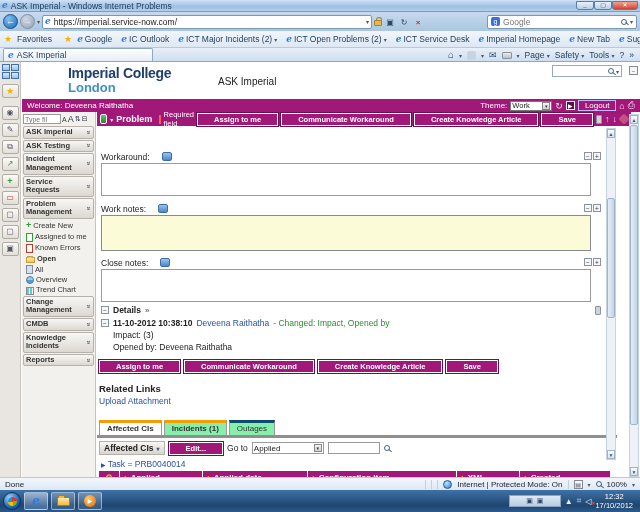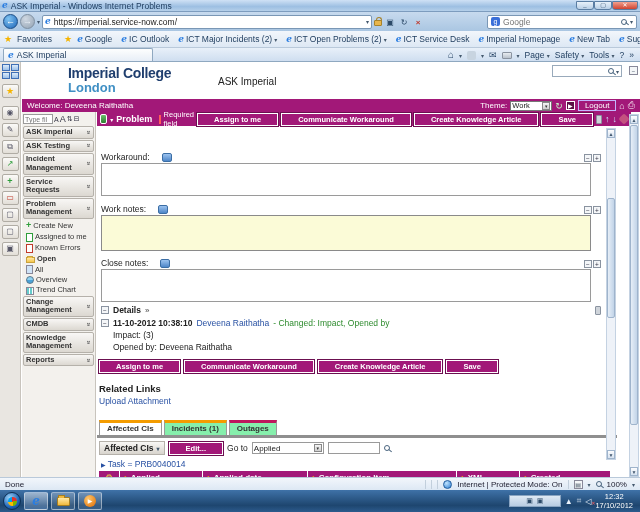--- a/index.html
+++ b/index.html
@@ -85,21 +85,21 @@
     display:flex; align-items:center; padding:0 1px; width:42px; justify-content:space-between; }
   .selarrow { width:8px; height:8px; background:linear-gradient(#f5f5f5,#cfcfcf); border:1px solid #888; font-size:5px; line-height:7px; text-align:center; color:#333; }
   .refr { color:#c8f7c8; font-size:9px; }
   .darkbox { width:9px; height:9px; background:#5a0f44; border:1px solid #fff; font-size:6px; color:#fff; text-align:center; line-height:8px; }
   #logoutbtn { border:1px solid #c4b5fd; background:#a21878; color:#fff; font-size:8px; padding:0 6px; height:11px; line-height:10px; }
   .wic { color:#fff; font-size:9px; }
 
   
   #sidebar { position:absolute; top:50px; left:22px; width:74px; height:365px; background:#f3f1ed; border-right:1px solid #c8c4bd; padding:2px 1px; }
   #filterrow { display:flex; align-items:center; gap:1px; margin-bottom:2px; }
-  #filterrow input { width:30px; height:10px; border:1px solid #9a9a9a; font-size:7px; padding:0 1px; font-family:"Liberation Sans",sans-serif; }
+  #filterrow input { width:38px; height:10px; border:1px solid #9a9a9a; font-size:7px; padding:0 1px; font-family:"Liberation Sans",sans-serif; }
   .fA { font-size:7px; color:#334; } .fA2 { font-size:9px; color:#334; }
   .navhead { background:linear-gradient(#f8f7f5,#dcd8d1); border:1px solid #b5b1aa; border-radius:2px;
     font-size:7.5px; font-weight:bold; color:#333; padding:1px 2px; margin-bottom:1px; display:flex; align-items:center; }
   .navhead .lbl { flex:1; line-height:1.15; }
   .navhead .chev { font-size:7px; color:#666; transform:rotate(90deg); }
   .navitem { display:flex; align-items:center; gap:2px; font-size:7.5px; color:#333; padding:1px 0 1px 3px; line-height:1.1; }
   .navitem .txt { white-space:nowrap; }
   .plusg { color:#2e9e3a; font-weight:bold; font-size:9px; }
   .docic { width:7px; height:9px; background:#fff; border:1px solid #889; flex:none; }
   .docic.grn { border-color:#2e9e3a; } .docic.red { border-color:#c0392b; } .docic.blu { background:#cfe3f7; }
@@ -115,21 +115,21 @@
   #formbar .title { font-weight:bold; font-size:9px; }
   .reqbar { width:2px; height:9px; background:#ff5a5a; margin-left:4px; }
   #formbar .req { font-size:7.5px; }
   #formbar .btns { margin-left:auto; display:flex; gap:3px; align-items:center; }
   .mbtn { background:#a21878; border:1px solid #fff; outline:1px solid #6b0f50; color:#fff; font-weight:bold;
     font-size:7.5px; padding:1px 16px; white-space:nowrap; font-family:"Liberation Sans",sans-serif; }
   .phoneic { width:6px; height:9px; background:#cfd4da; border:1px solid #8a93a0; border-radius:1px; }
   .bluarrow { color:#cfe3ff; font-size:9px; font-weight:bold; }
   .linkic { width:8px; height:8px; background:#c3527f; border-radius:2px; transform:rotate(45deg); }
 
-  .fieldlabel { display:flex; align-items:flex-end; gap:12px; font-size:8.5px; color:#222; padding:2px 4px 1px; }
+  .fieldlabel { display:flex; align-items:flex-start; gap:12px; font-size:8.5px; color:#222; padding:2px 4px 1px; }
   .fldic { width:10px; height:9px; background:linear-gradient(#9cc3ef,#4e86c8); border:1px solid #3b6ea5; border-radius:2px; }
   .collapsers { margin-left:auto; display:flex; gap:1px; margin-right:26px; }
   .cbx { width:8px; height:8px; border:1px solid #8a93a0; background:#f4f6f8; font-size:6.5px; line-height:7px; text-align:center; color:#334; }
   .tarea { margin:0 40px 0 4px; height:33px; background:#fff; border:1px solid #9a9a9a; }
   .tarea.yellow { background:#fbfbd7; border-color:#8a8a8a; height:36px; }
 
   #detailsrow { display:flex; align-items:center; gap:4px; font-size:8.5px; padding:3px 4px 1px; color:#222; }
   #detailsrow .more { color:#444; font-size:8px; }
   #detailsrow .phr { margin-left:auto; margin-right:26px; }
   #entryrow { display:flex; align-items:center; gap:4px; font-size:8.5px; padding:2px 4px 0; }
@@ -139,21 +139,21 @@
   .indent { padding:2px 0 0 16px; font-size:8.5px; color:#222; }
 
   #btnrow2 { display:flex; gap:4px; padding:8px 0 0 2px; }
   #relatedlinks { font-weight:bold; font-size:9.5px; padding:10px 0 1px 2px; }
   #uploadlink { font-size:8.5px; padding:1px 0 0 2px; }
 
   #tabsrow { display:flex; align-items:flex-end; gap:2px; padding:14px 0 0 2px; }
   .ftab { border:1px solid #9a9a9a; border-bottom:none; background:#86efac; font-size:8px; font-weight:bold; color:#333;
     padding:1px 7px 2px; border-top:3px solid #f49c00; }
   .ftab.active { background:#fff; }
-  .ftab.plain { border-top:3px solid #be185d; font-weight:bold; }
+  .ftab.plain { border-top:3px solid #0c4a6e; font-weight:normal; }
   #tabdivider { height:3px; background:#8f8f8f; margin:0 14px 0 0; }
 
   #listbar { display:flex; align-items:center; gap:4px; padding:3px 0 2px 2px; font-size:8.5px; }
   #listlabel { display:flex; align-items:center; gap:3px; background:linear-gradient(#f8f7f5,#d8d4cd);
     border:1px solid #b5b1aa; font-weight:bold; padding:1px 4px; }
   #gotoselect { width:72px; height:12px; border:1px solid #9a9a9a; background:#fff; display:flex; align-items:center; justify-content:space-between; padding:0 1px; font-size:8px; }
   #gotoinput { width:52px; height:12px; border:1px solid #9a9a9a; font-size:8px; font-family:"Liberation Sans",sans-serif; }
   #breadcrumb { display:flex; align-items:center; gap:2px; font-size:8.5px; padding:2px 0 2px 4px; }
   .bcarrow { color:#2851a3; font-size:6px; }
 
@@ -400,21 +400,21 @@
       </div>
     <div class="navhead">
         <span class="lbl">Change Management</span>
         <span class="chev">»</span>
       </div>
     <div class="navhead">
         <span class="lbl">CMDB</span>
         <span class="chev">»</span>
       </div>
     <div class="navhead">
-        <span class="lbl">Knowledge Management</span>
+        <span class="lbl">Knowledge Incidents</span>
         <span class="chev">»</span>
       </div>
     <div class="navhead">
         <span class="lbl">Reports</span>
         <span class="chev">»</span>
       </div>
   </div>
 
   <div id="content">
 

